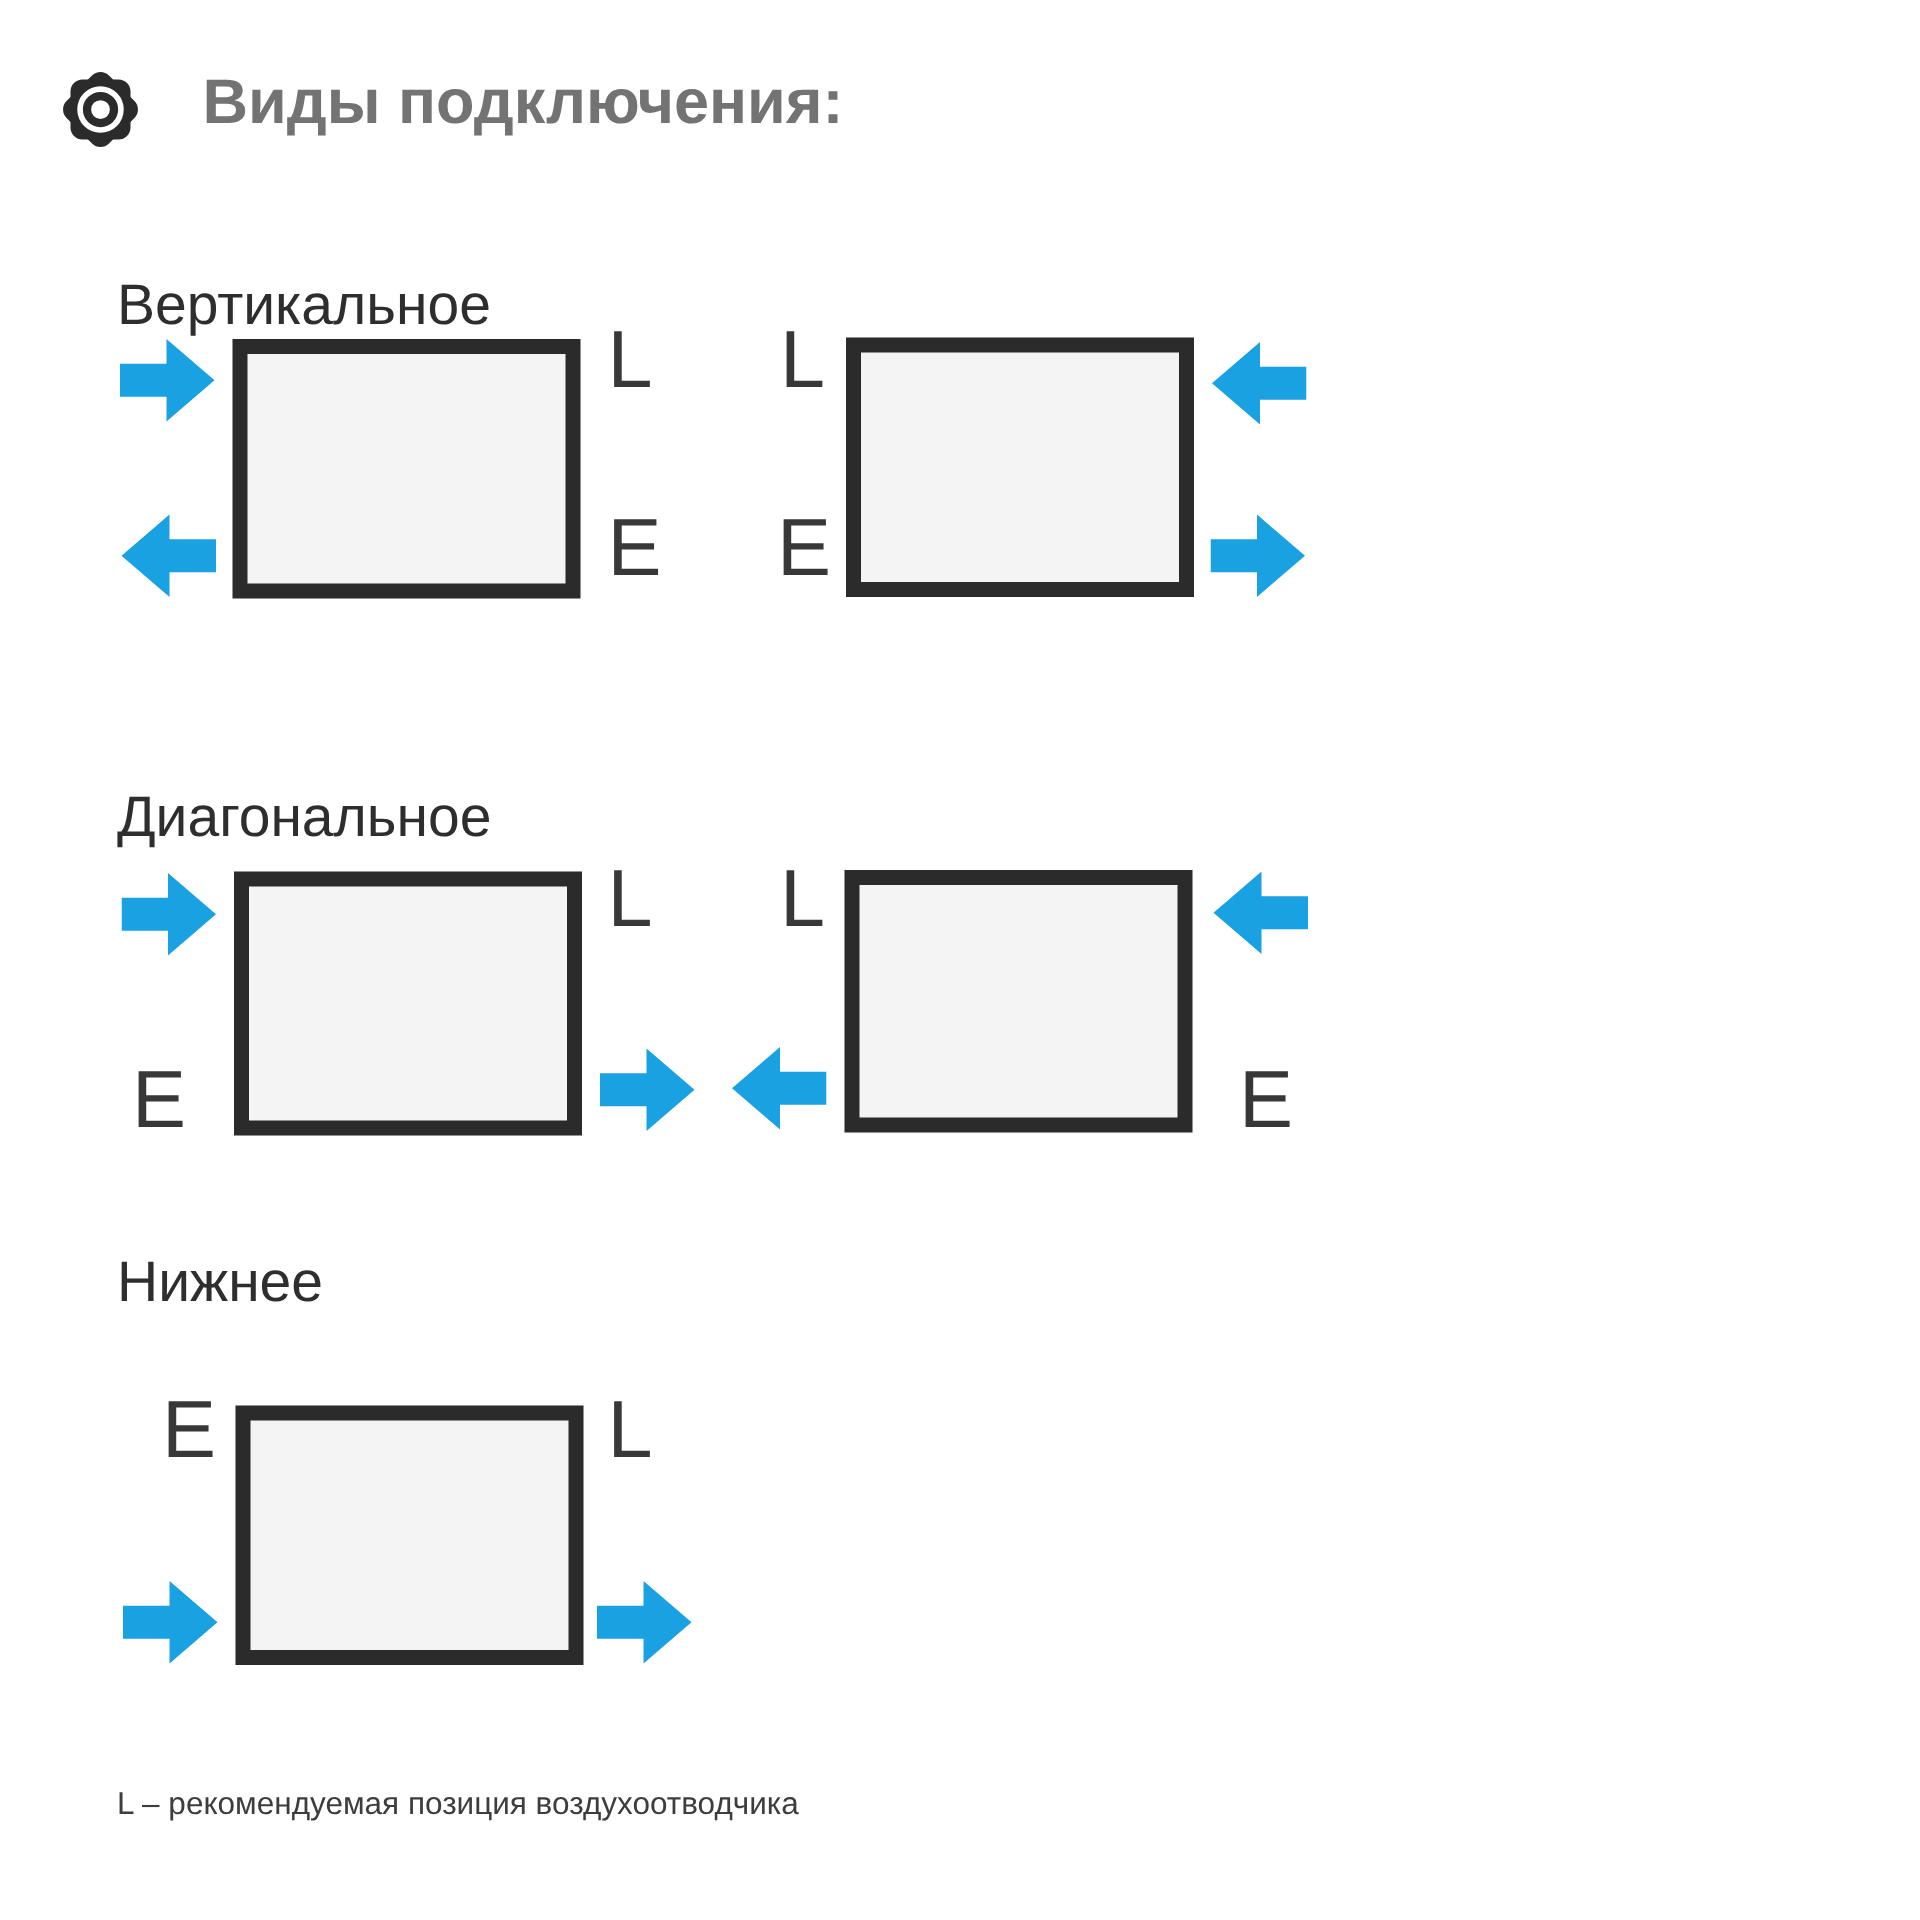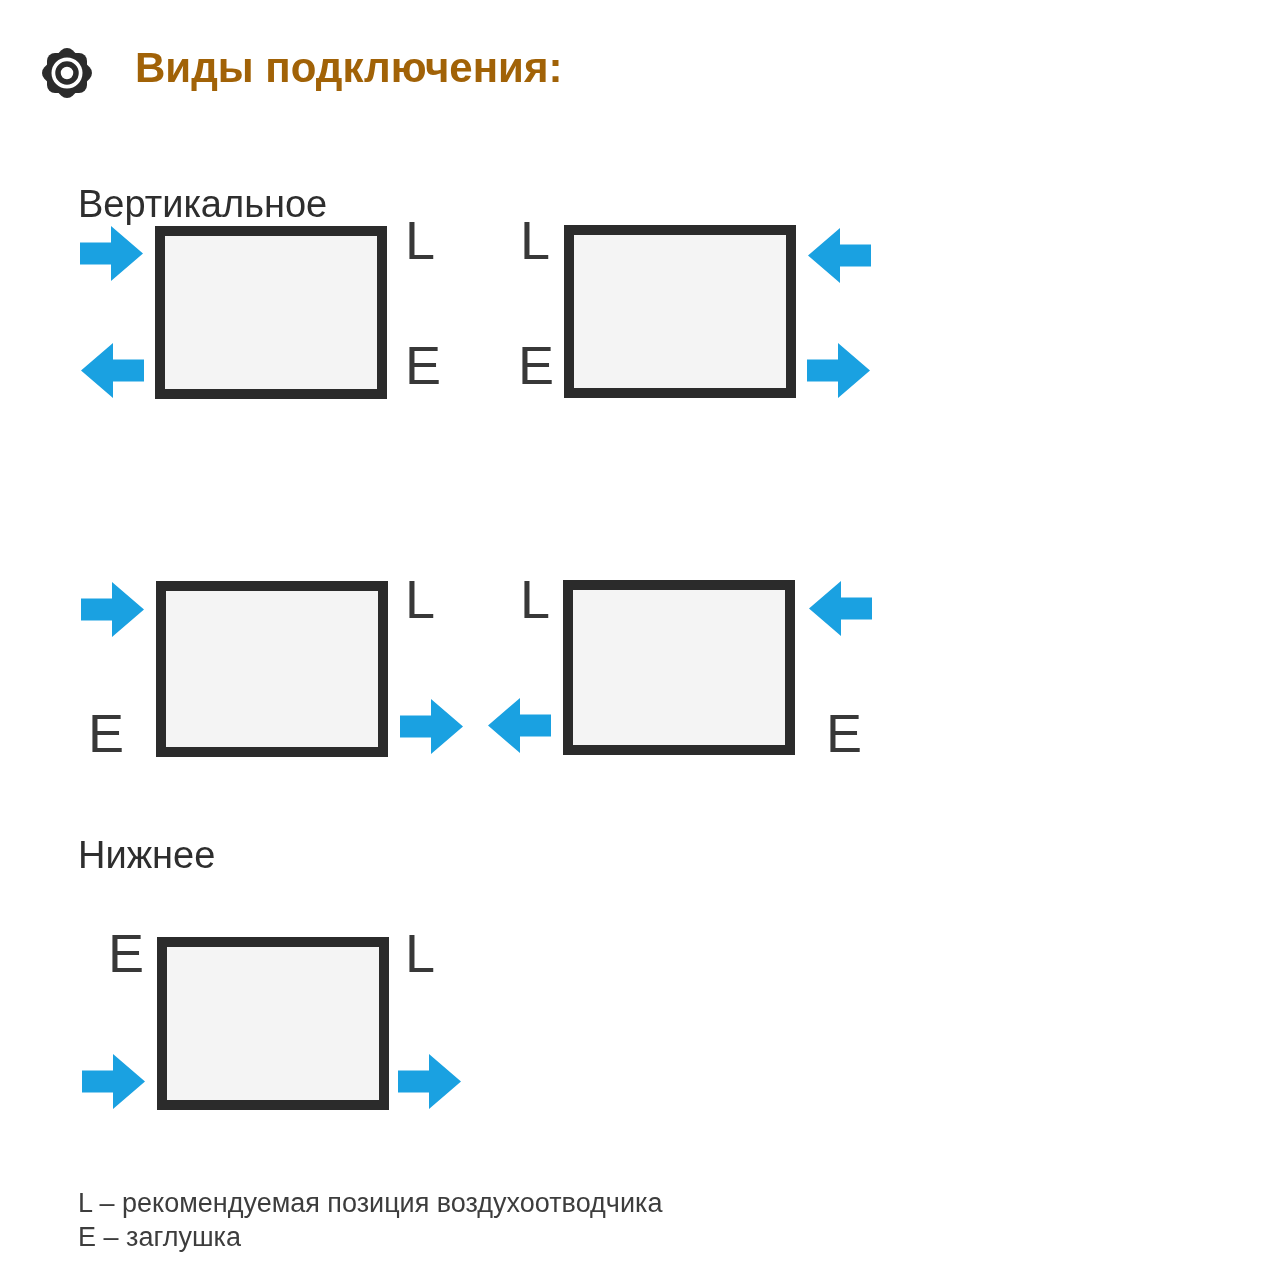--- a/index.html
+++ b/index.html
@@ -8,21 +8,21 @@
     width: 1280px;
     height: 1280px;
     background: #ffffff;
     font-family: "Liberation Sans", sans-serif;
     overflow: hidden;
   }
   .abs { position: absolute; }
   .page-title {
     font-size: 42px;
     font-weight: 700;
-    color: #a16207;
+    color: #737373;
     line-height: 1;
     white-space: nowrap;
   }
   .section-title {
     font-size: 38px;
     font-weight: 400;
     color: #2e2e2e;
     line-height: 1;
     white-space: nowrap;
   }
@@ -36,21 +36,21 @@
   .port-label {
     font-size: 54px;
     font-weight: 400;
     color: #383838;
     line-height: 1;
   }
   .arrow { width: 64px; height: 57px; display: block; }
   .arrow polygon { fill: #1aa1e1; }
   .gear { width: 58px; height: 58px; display: block; }
   .legend {
-    font-size: 27px;
+    font-size: 21px;
     font-weight: 400;
     color: #3d3d3d;
   }
   .legend div { line-height: 34px; white-space: nowrap; }
 </style>
 </head>
 <body>
 
 <div class="canvas">
 
@@ -81,20 +81,21 @@
     <div class="abs port-label" style="left:518px; top:338px;">E</div>
     <div class="abs radiator" style="left:564px; top:225px;"></div>
     <svg class="abs arrow" style="left:807px; top:227px;" viewBox="0 0 64 57">
       <polygon points="64,17.5 33,17.5 33,1 1,28.5 33,56 33,39.5 64,39.5"></polygon>
     </svg>
     <svg class="abs arrow" style="left:807px; top:342px;" viewBox="0 0 64 57">
       <polygon points="0,17.5 31,17.5 31,1 63,28.5 31,56 31,39.5 0,39.5"></polygon>
     </svg>
   </div>
 
+  <div class="abs section-title" style="left:78px; top:526px;">Диагональное</div>
 
   <div class="abs">
     <svg class="abs arrow" style="left:81px; top:581px;" viewBox="0 0 64 57">
       <polygon points="0,17.5 31,17.5 31,1 63,28.5 31,56 31,39.5 0,39.5"></polygon>
     </svg>
     <div class="abs radiator" style="left:156px; top:581px; height:176px;"></div>
     <div class="abs port-label" style="left:405px; top:572px;">L</div>
     <div class="abs port-label" style="left:88px; top:706px;">E</div>
     <svg class="abs arrow" style="left:400px; top:698px;" viewBox="0 0 64 57">
       <polygon points="0,17.5 31,17.5 31,1 63,28.5 31,56 31,39.5 0,39.5"></polygon>
@@ -122,16 +123,15 @@
     <svg class="abs arrow" style="left:82px; top:1053px;" viewBox="0 0 64 57">
       <polygon points="0,17.5 31,17.5 31,1 63,28.5 31,56 31,39.5 0,39.5"></polygon>
     </svg>
     <svg class="abs arrow" style="left:398px; top:1053px;" viewBox="0 0 64 57">
       <polygon points="0,17.5 31,17.5 31,1 63,28.5 31,56 31,39.5 0,39.5"></polygon>
     </svg>
   </div>
 
   <div class="abs legend" style="left:78px; top:1186px;">
     <div>L – рекомендуемая позиция воздухоотводчика</div>
-    <div>E – заглушка</div>
   </div>
 
 </div>
 
 </body></html>

